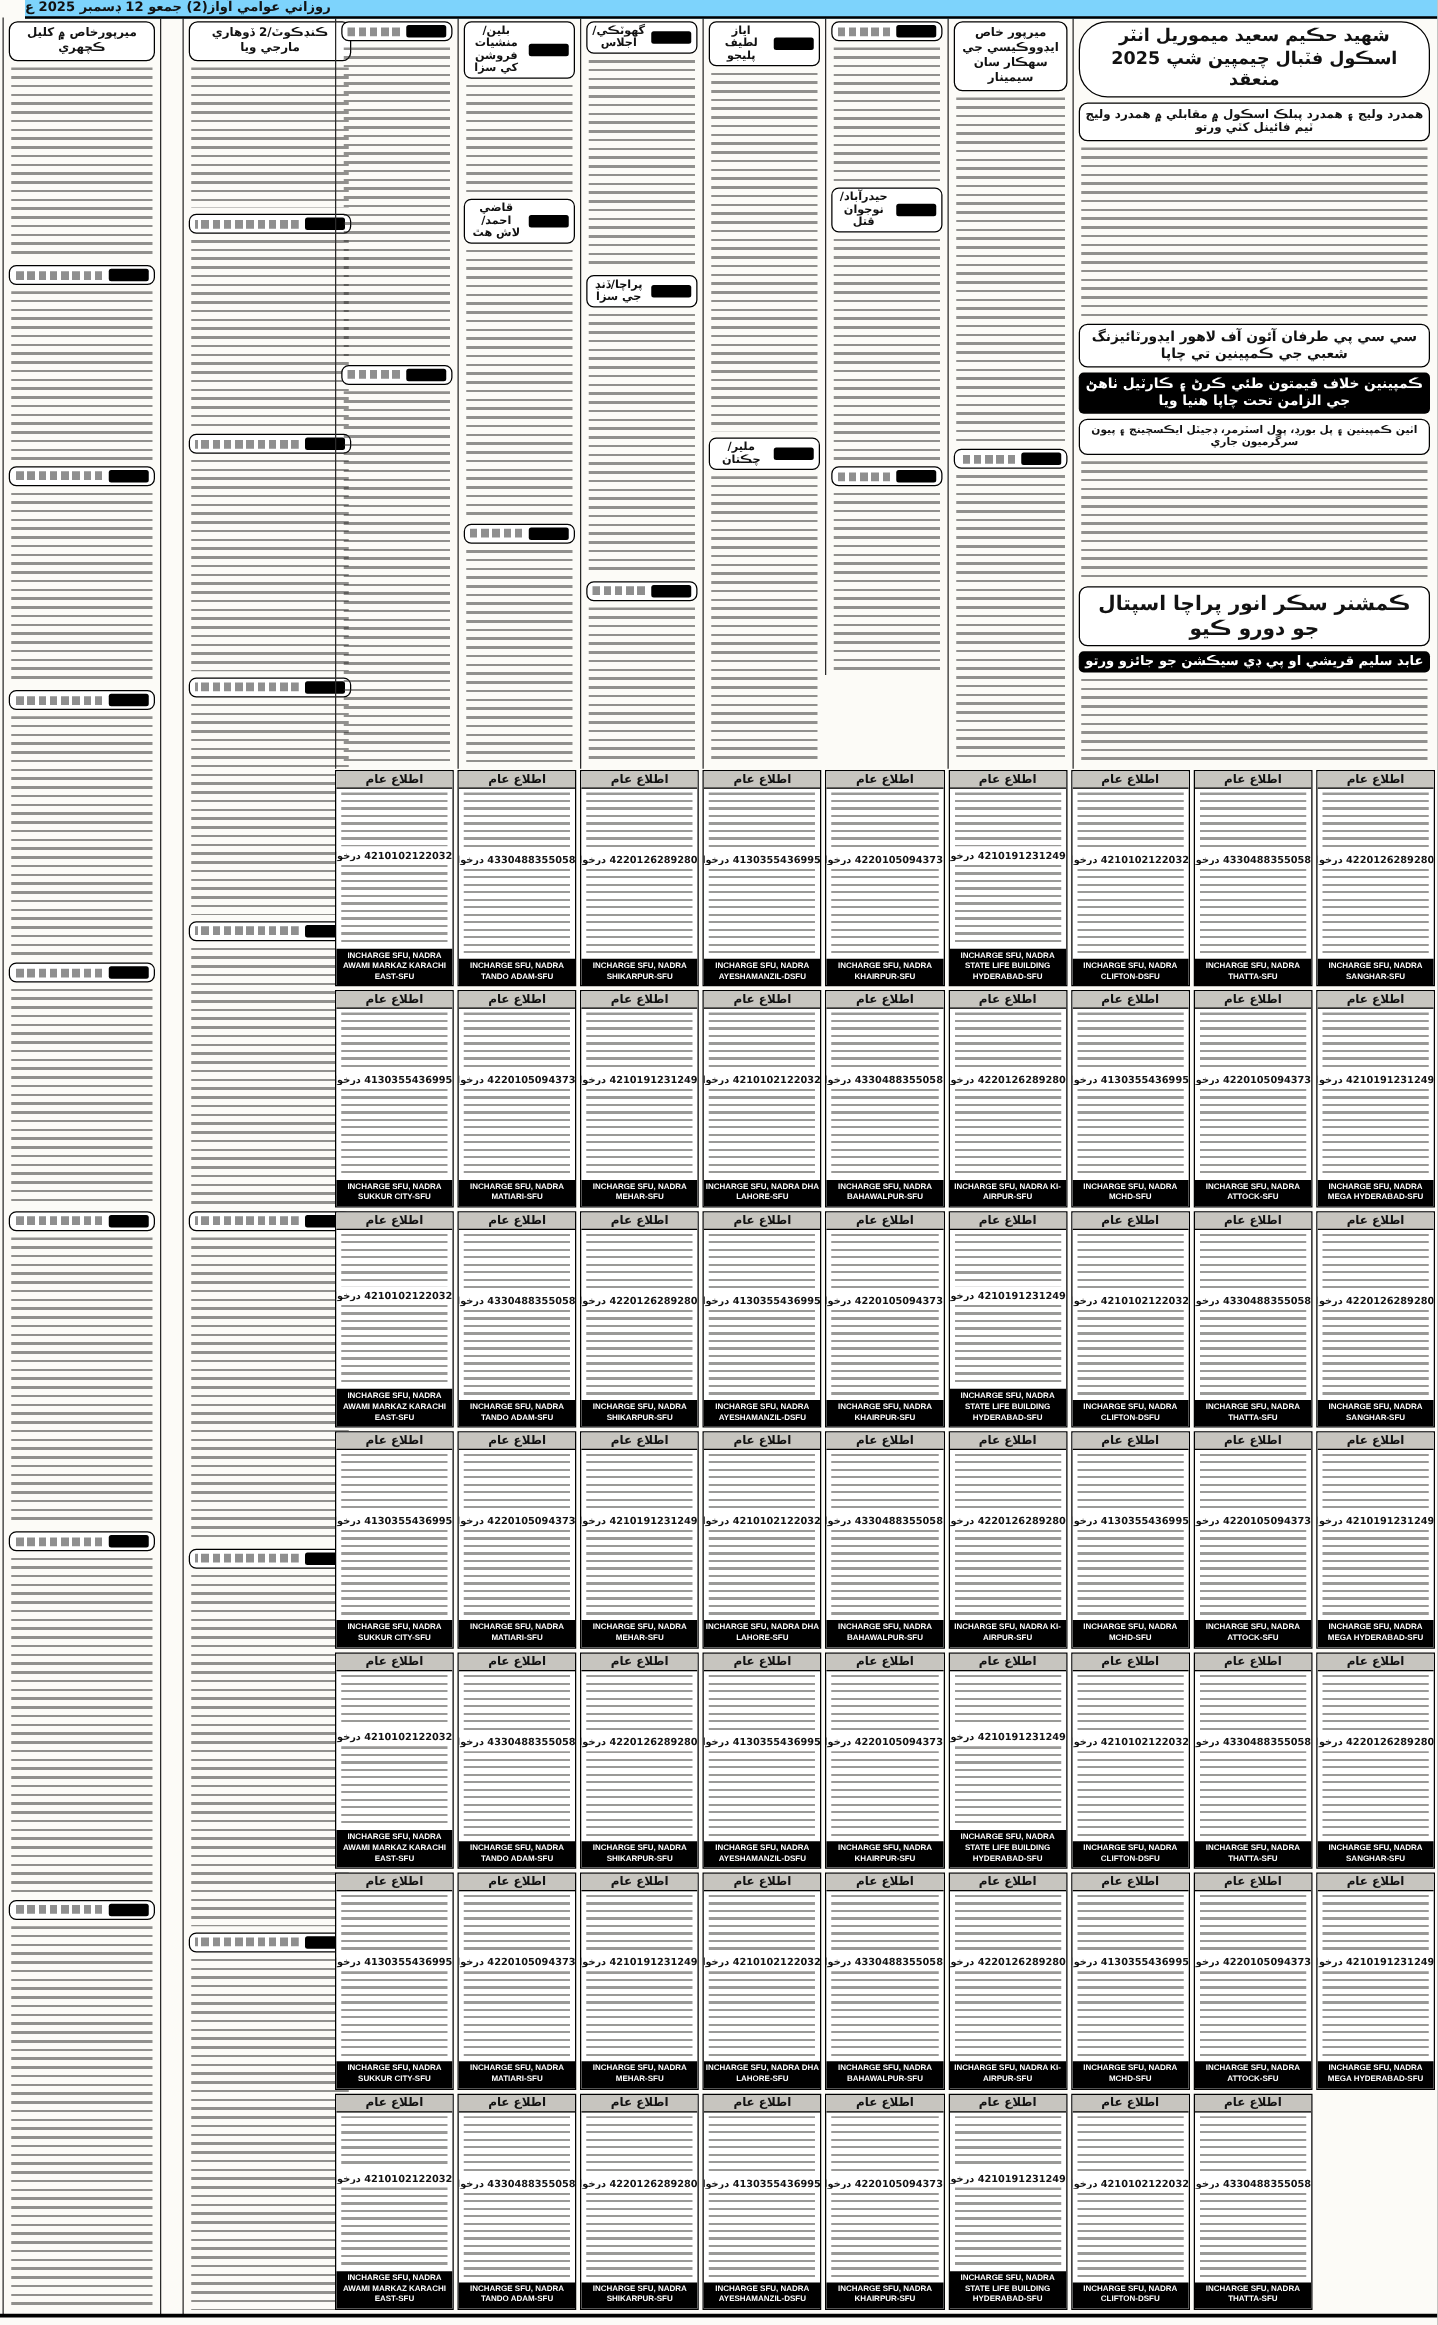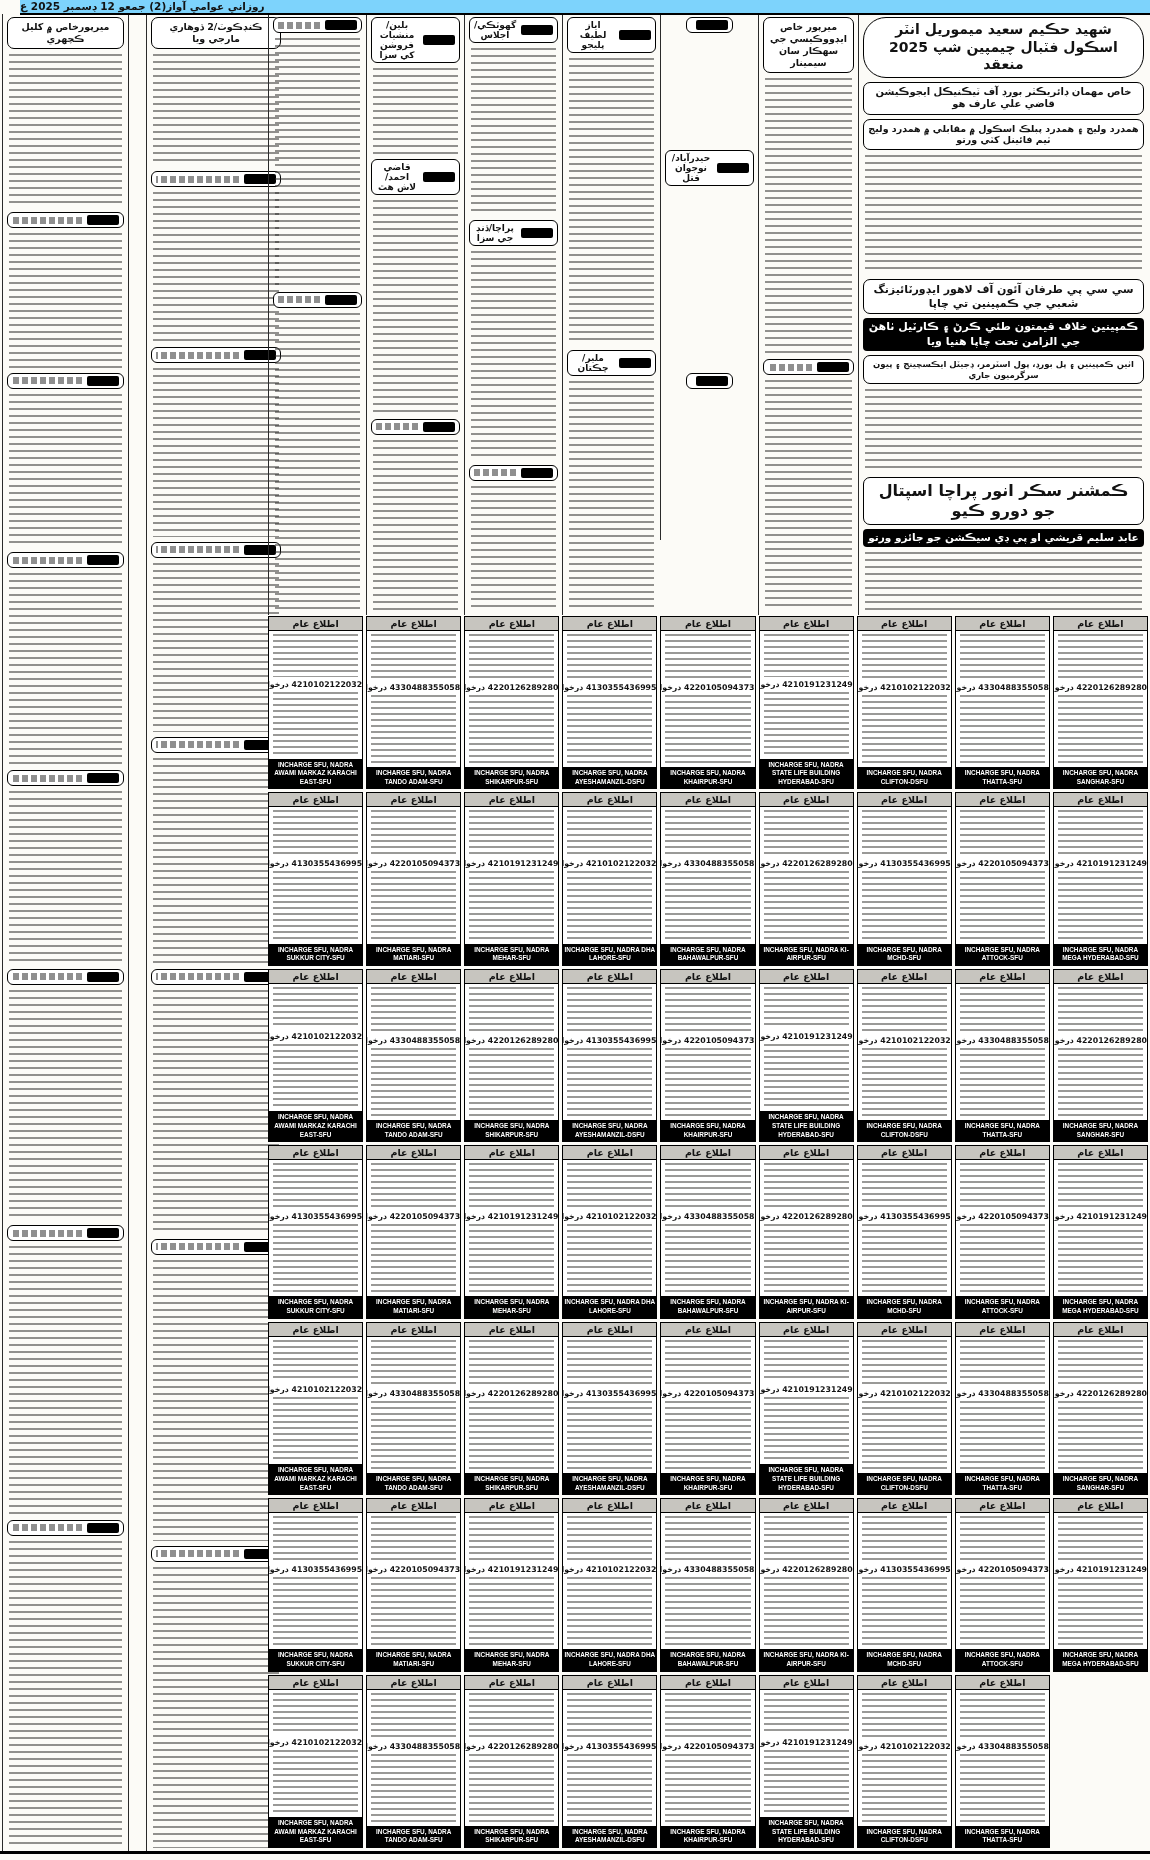--- a/index.html
+++ b/index.html
@@ -179,21 +179,21 @@
           <span class="pill"></span>
           <span>اياز لطيف پليجو</span>
         </div>
         <div class="g" style="flex-grow: 5;"></div>
         <div class="sub">
           <span class="pill"></span>
           <span>ملير/چڪتان</span>
         </div>
         <div class="g" style="flex-grow: 4;"></div>
       </div>
-      <div class="col" style="left: 660px; top: 14px; width: 98px; height: 526px; align-items: center;">
+      <div class="col" style="left: 660px; top: 14px; width: 98px; height: 526px;">
         <div class="sub">
           <span class="pill"></span>
           <span class="gw"></span>
         </div>
         <div class="g" style="flex-grow: 3;"></div>
         <div class="sub">
           <span class="pill"></span>
           <span>حيدرآباد/نوجوان قتل</span>
         </div>
         <div class="g" style="flex-grow: 5;"></div>
@@ -207,21 +207,20 @@
         <div class="hbox" style="font-size: 9.5px;">ميرپور خاص ايڊووڪيسي جي سهڪار سان سيمينار</div>
         <div class="g" style="flex-grow: 6;"></div>
         <div class="sub">
           <span class="pill"></span>
           <span class="gw"></span>
         </div>
         <div class="g" style="flex-grow: 5;"></div>
       </div>
       <div class="col" style="left: 858px; top: 14px; width: 290px; height: 601px;">
         <div class="hbox" style="font-size: 14px; border-radius: 23px;">شهيد حڪيم سعيد ميموريل انٽر اسڪول فٽبال چيمپين شپ 2025 منعقد</div>
-        <div class="hbox" style="font-size: 10px;">خاص مهمان ڊائريڪٽر بورڊ آف ٽيڪنيڪل ايجوڪيشن قاضي علي عارف هو</div>
         <div class="hbox" style="font-size: 9.5px;">همدرد وليج ۽ همدرد پبلڪ اسڪول ۾ مقابلي ۾ همدرد وليج ٽيم فائينل کٽي ورتو</div>
         <div class="g" style="flex-grow: 10;"></div>
         <div class="hbox" style="font-size: 11px;">سي سي پي طرفان آئون آف لاهور ايڊورٽائيزنگ شعبي جي ڪمپينين تي چاپا</div>
         <div class="bar" style="font-size: 11px;">ڪمپينين خلاف قيمتون طئي ڪرڻ ۽ ڪارٽيل ٺاهڻ جي الزامن تحت چاپا هنيا ويا</div>
         <div class="hbox" style="font-size: 8.5px;">اٺين ڪمپينين ۽ پل بورڊ، پول اسٽرمر، ڊجيٽل ايڪسچينج ۽ پيون سرگرميون جاري</div>
         <div class="g" style="flex-grow: 7;"></div>
         <div class="hbox" style="font-size: 16px;">ڪمشنر سڪر انور پراچا اسپتال جو دورو ڪيو</div>
         <div class="bar" style="font-size: 10.5px;">عابد سليم قريشي او پي ڊي سيڪشن جو جائزو ورتو</div>
         <div class="g" style="flex-grow: 5;"></div>
       </div>

